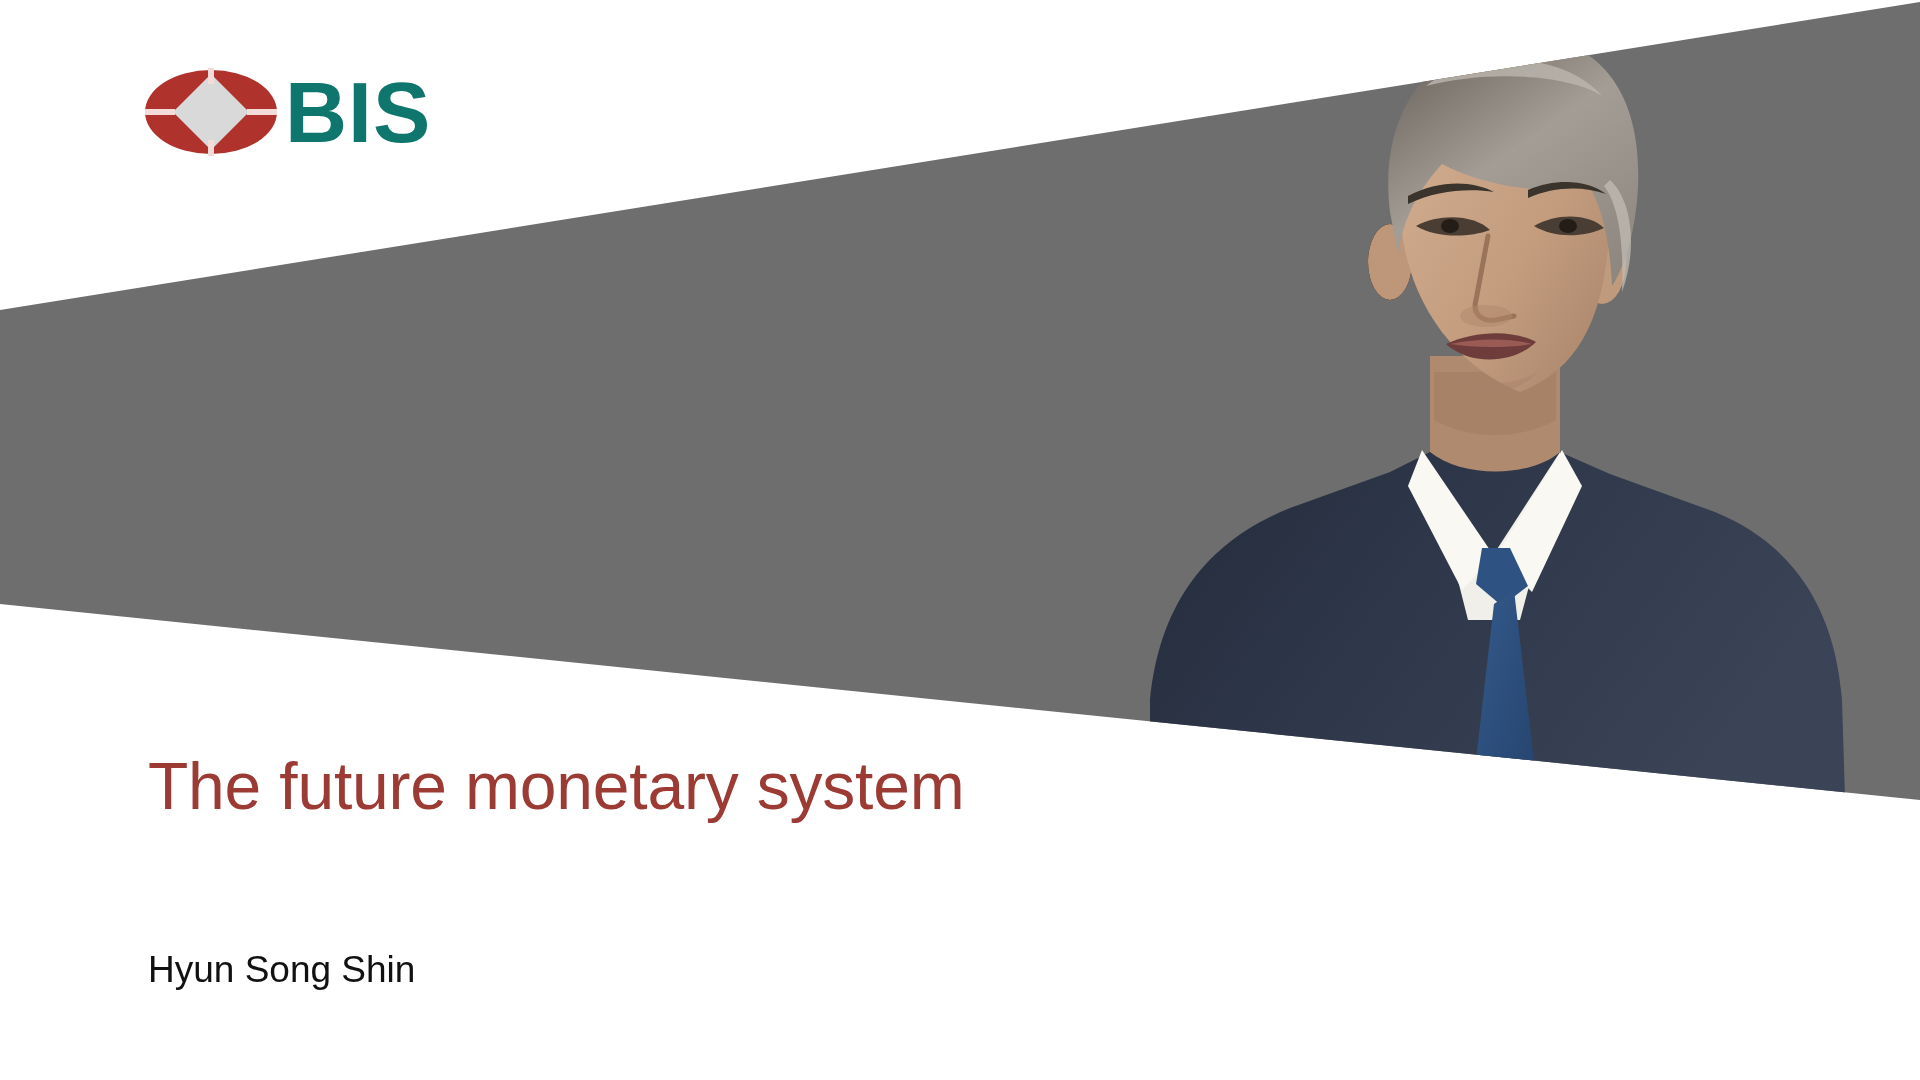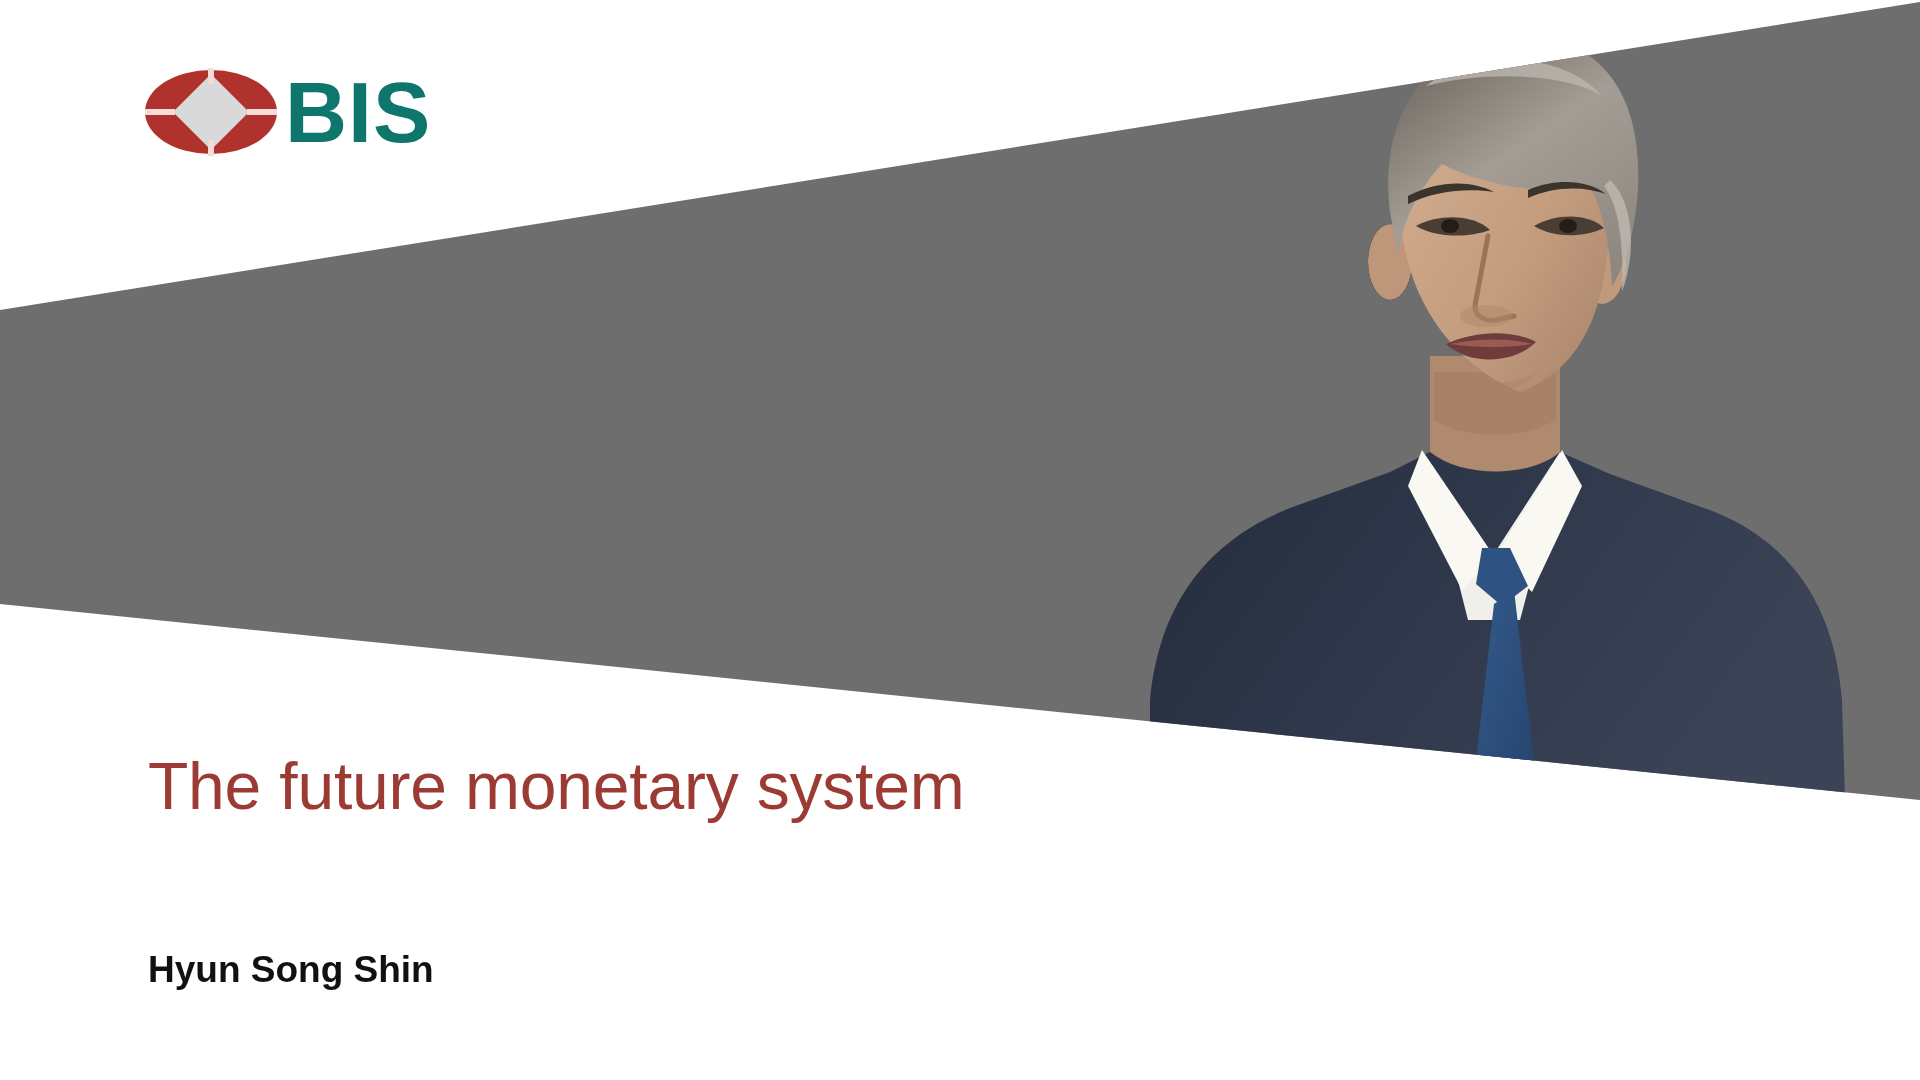--- a/index.html
+++ b/index.html
@@ -83,21 +83,21 @@
     margin-top: 23px;
   }
 
   
   .byline {
     position: absolute;
     left: 148px;
     top: 944px;
     font-family: "Liberation Sans", sans-serif;
     font-size: 37px;
-    font-weight: 700;
+    font-weight: 400;
     color: #111111;
     line-height: 1.42;
     white-space: nowrap;
   }
   .byline-line {
     display: block;
   }
 </style>
 </head>
 <body>

